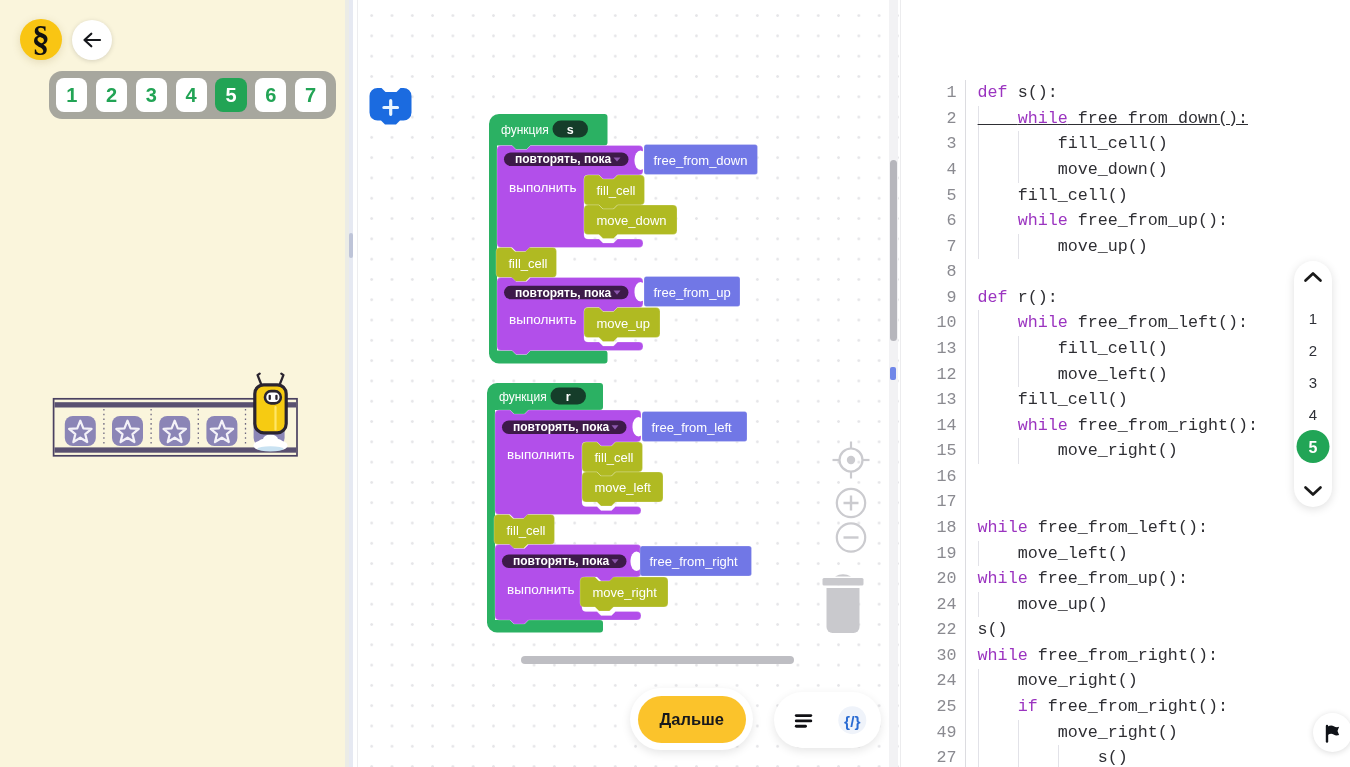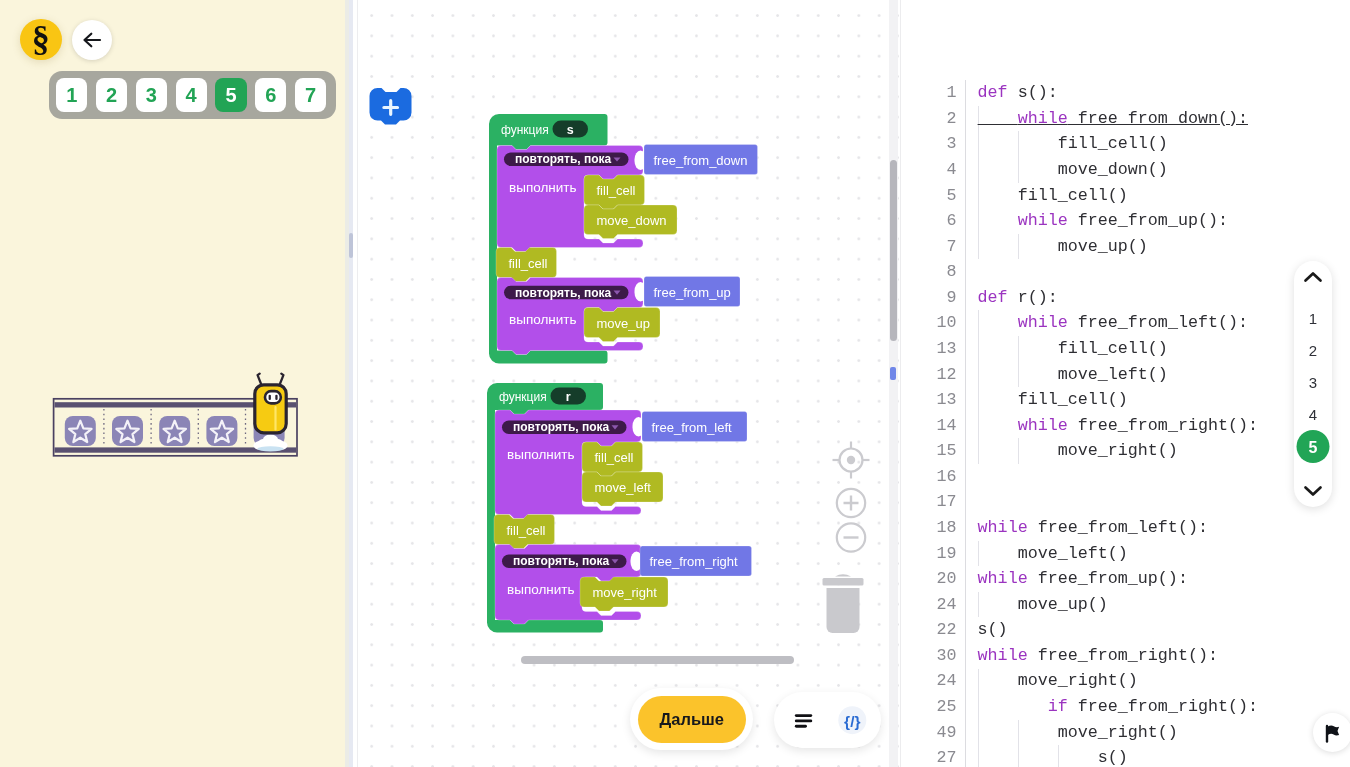--- a/index.html
+++ b/index.html
@@ -222,21 +222,21 @@
       <div style="white-space:pre;">        move_right()</div>
       <div style="white-space:pre;"> </div>
       <div style="white-space:pre;"> </div>
       <div style="white-space:pre;"><span class="kw">while</span> free_from_left():</div>
       <div style="white-space:pre;">    move_left()</div>
       <div style="white-space:pre;"><span class="kw">while</span> free_from_up():</div>
       <div style="white-space:pre;">    move_up()</div>
       <div style="white-space:pre;">s()</div>
       <div style="white-space:pre;"><span class="kw">while</span> free_from_right():</div>
       <div style="white-space:pre;">    move_right()</div>
-      <div style="white-space:pre;text-align:right;">    <span class="kw">if</span> free_from_right():</div>
+      <div style="white-space:pre;">    <span class="kw">if</span> free_from_right():</div>
       <div style="white-space:pre;">        move_right()</div>
       <div style="white-space:pre;">            s()</div>
     </div>
 
 <div style="position:absolute;left:1294px;top:261px;width:38px;height:246px;border-radius:19px;background:#fff;box-shadow:0 2px 10px rgba(0,0,0,0.13);"></div>
 <svg style="position:absolute;left:1294px;top:261px;" width="38" height="246" viewBox="0 0 38 246">
  <path d="M 11.5 19.5 l 7.5 -7 l 7.5 7" stroke="#1A1A1A" stroke-width="2.7" fill="none" stroke-linecap="round" stroke-linejoin="round"></path>
  <path d="M 11.5 226.5 l 7.5 7 l 7.5 -7" stroke="#1A1A1A" stroke-width="2.7" fill="none" stroke-linecap="round" stroke-linejoin="round"></path>
  <circle cx="19" cy="185.5" r="16.5" fill="#21A556"></circle>
  <text x="19" y="186.5" text-anchor="middle" dominant-baseline="central" font-size="16" font-weight="700" fill="#fff" font-family="Liberation Sans, sans-serif">5</text>

